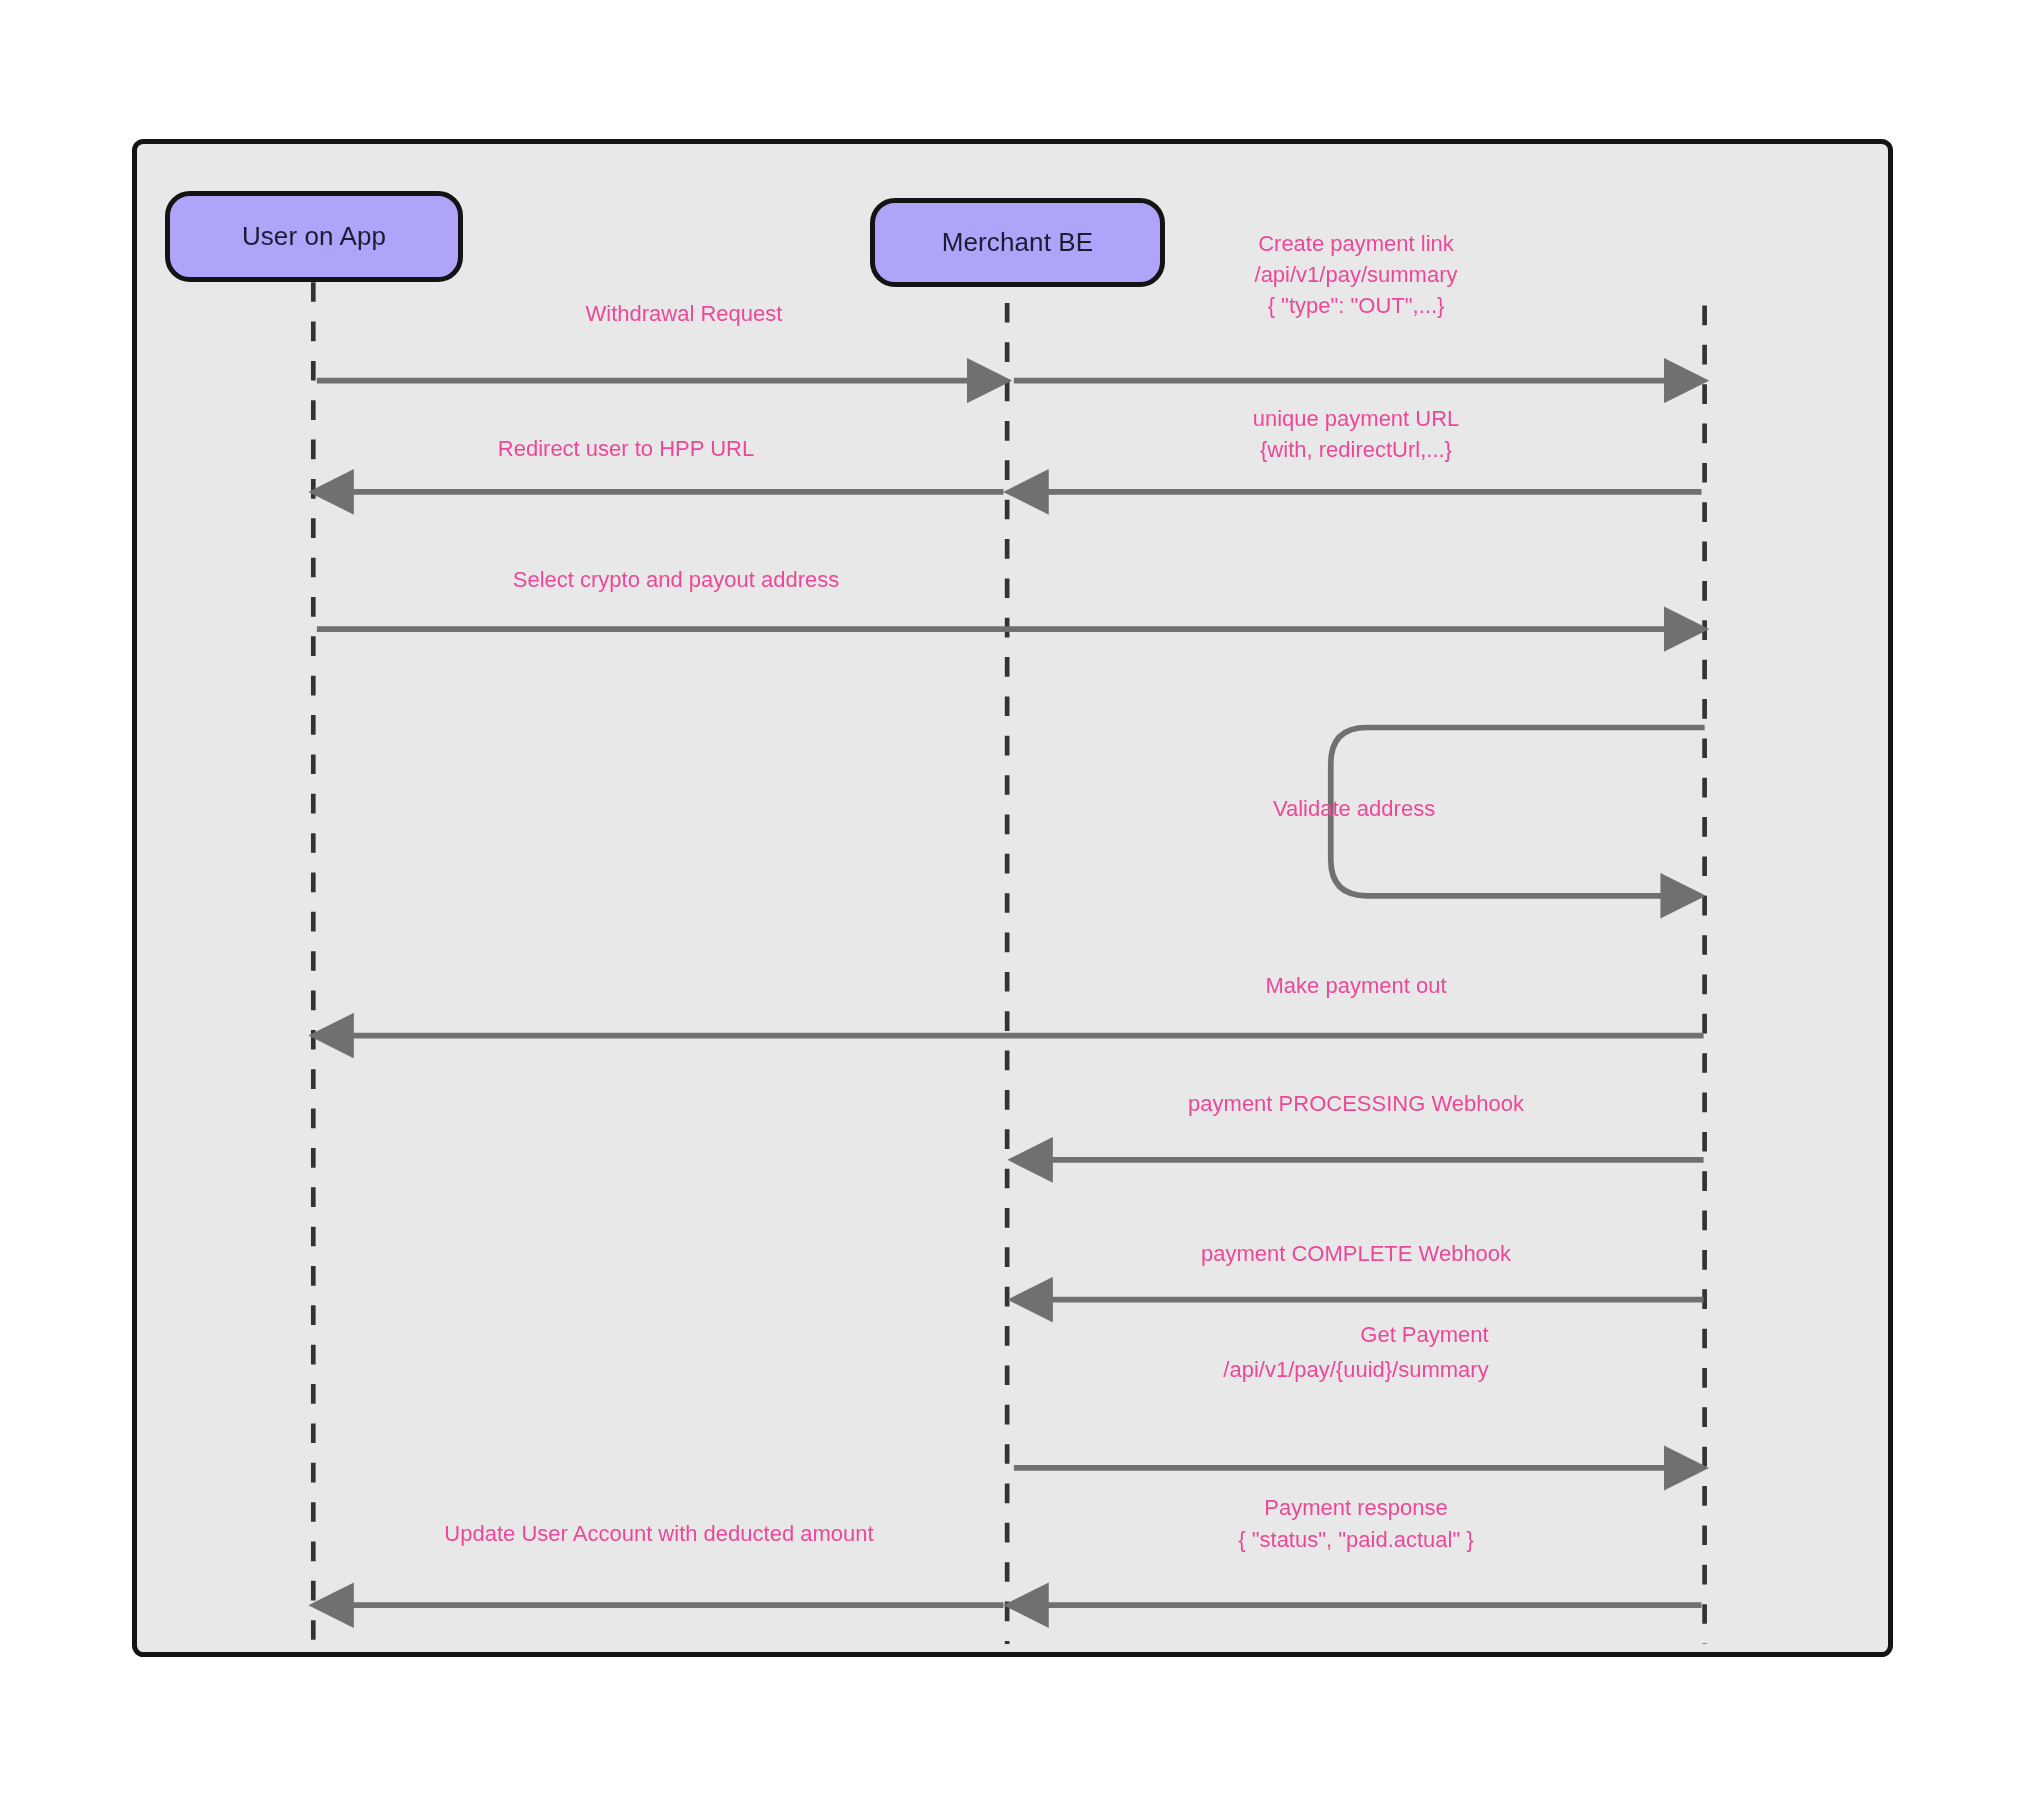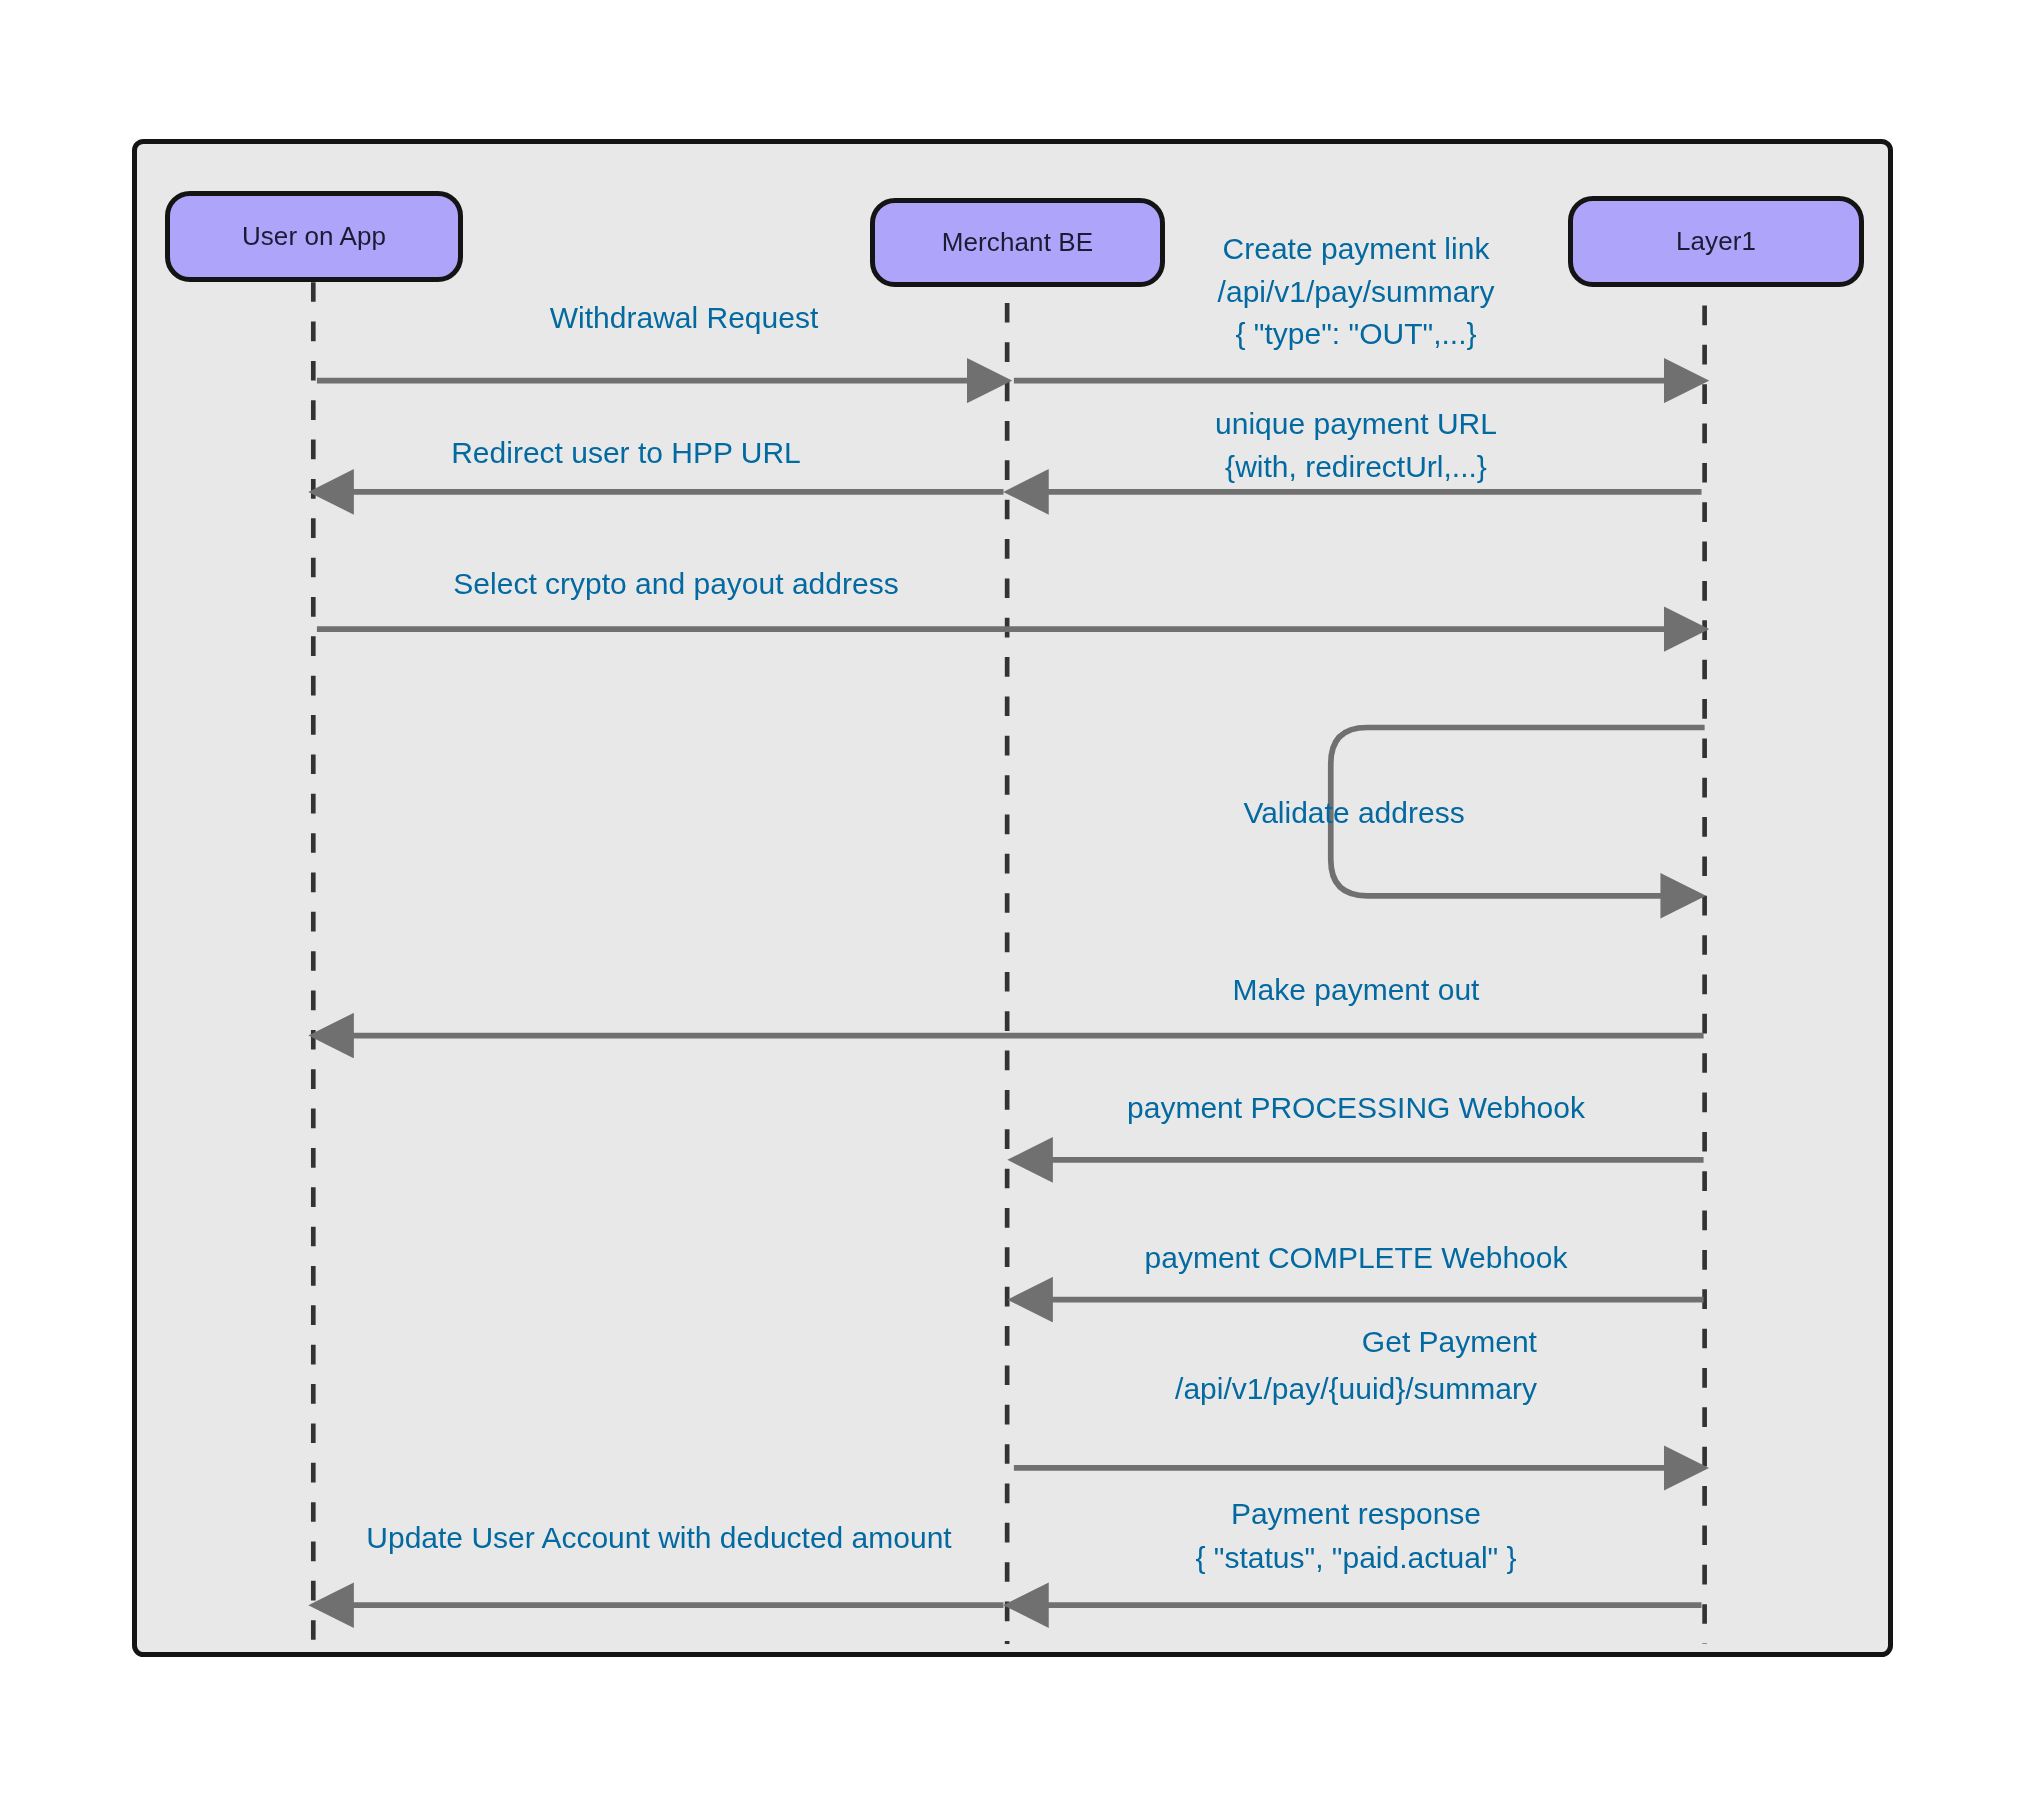--- a/index.html
+++ b/index.html
@@ -9,21 +9,21 @@
     position:absolute;left:132px;top:139px;width:1761px;height:1518px;
     background:#e8e8e8;border:5.7px solid #141414;border-radius:11.4px;box-sizing:border-box;
   }
   .layer{position:absolute;left:0;top:0;width:2035px;height:1804px;pointer-events:none;}
   .actor{
     position:absolute;background:#aea5fb;border:5.2px solid #141414;border-radius:25px;
     box-sizing:border-box;display:flex;align-items:center;justify-content:center;
     color:#1d1b33;font-size:26px;letter-spacing:0.1px;white-space:nowrap;
   }
   .msg{
-    position:absolute;color:#0369a1;font-size:30px;white-space:nowrap;
+    position:absolute;color:#ec4899;font-size:22px;white-space:nowrap;
     text-align:center;line-height:1.0;
   }
   .msg.center{transform:translateX(-50%);}
 </style>
 </head>
 <body>
 
 <div id="stage">
 
   <div id="frame"></div>
@@ -70,23 +70,20 @@
   </svg>
 
   <div class="actor" style="left:165px;top:191px;width:298px;height:91px;">
     <span>User on App</span>
   </div>
 
   <div class="actor" style="left:870px;top:198px;width:295px;height:89px;">
     <span>Merchant BE</span>
   </div>
 
-  <div class="actor" style="left:1568px;top:196px;width:296px;height:91px;">
-    <span>Layer1</span>
-  </div>
 
   <div class="msg center" style="left:684px;top:303px;">
     <div>Withdrawal Request</div>
   </div>
 
   <div class="msg center" style="left:1356px;top:228px;line-height:1.42;">
     <div>Create payment link</div>
     <div>/api/v1/pay/summary</div>
     <div>{ "type": "OUT",...}</div>
   </div>

